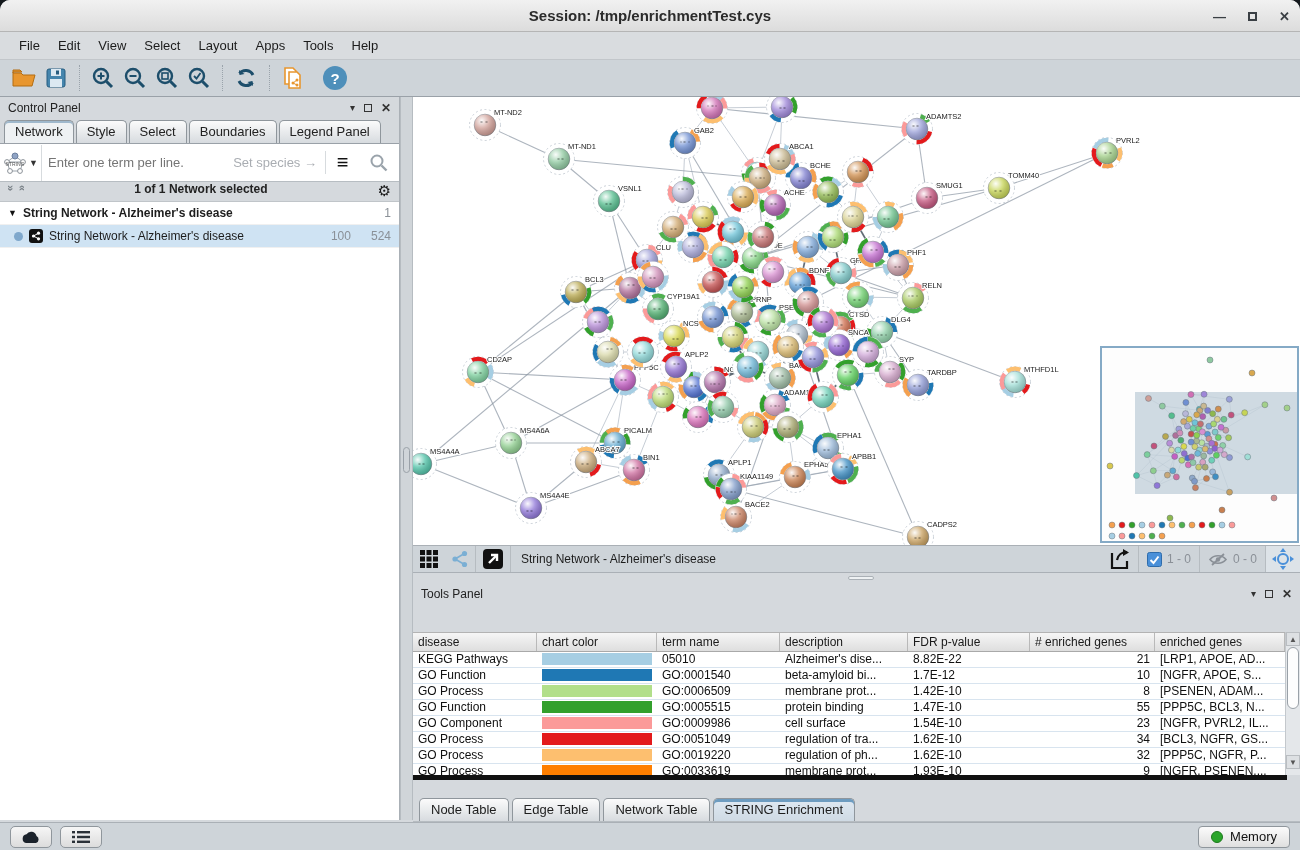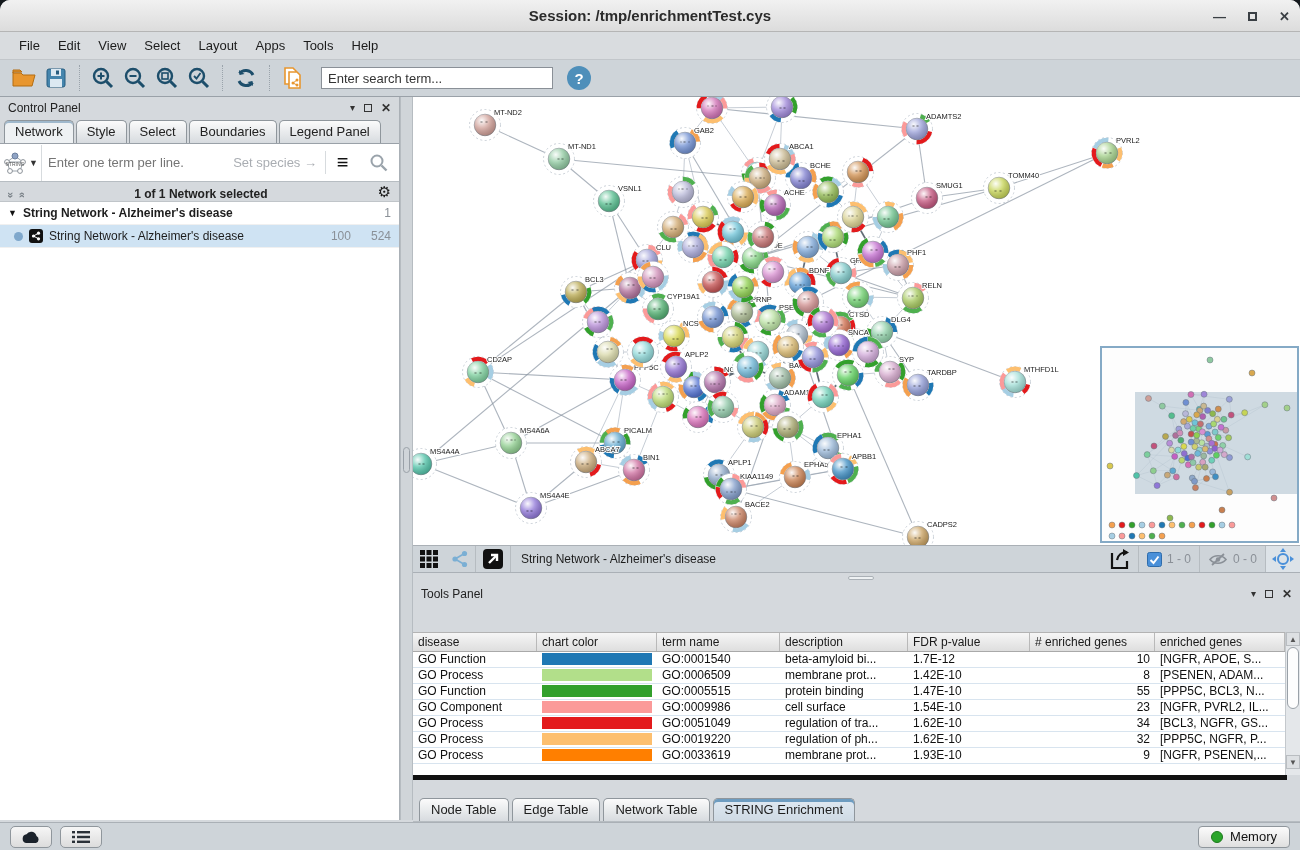--- a/index.html
+++ b/index.html
@@ -39,21 +39,21 @@
   .cp-tab { font-size:13px; color:#222; padding:3px 10px 4px; border:1px solid #8f969c; border-bottom:none;
     border-radius:5px 5px 0 0; background:linear-gradient(#fbfbfb,#d7dbdf); }
   .cp-tab.active { background:#eef1f3; font-weight:normal; box-shadow:inset 0 2px 0 #9fb8cc; }
   #string-bar { height:38px; background:#fff; border-bottom:1px solid #b7bdc2; display:flex; align-items:center; }
   #string-logo { width:42px; height:36px; display:flex; align-items:center; justify-content:center; gap:2px;
     border-right:1px solid #d7dbde; }
   #string-input { flex:1; border:none; outline:none; font-size:13px; color:#999; padding:0 6px; }
   #species-hint { font-size:13px; color:#a9adb2; white-space:nowrap; padding-right:8px; }
   #string-menu-icon { width:34px; text-align:center; font-size:20px; color:#111; border-left:1px solid #d7dbde; }
   #string-search-icon { width:40px; display:flex; justify-content:center; }
-  #net-sel-bar { height:20px; display:flex; align-items:flex-end; background:#d5d9dd; padding:0 8px;
+  #net-sel-bar { height:20px; display:flex; align-items:flex-start; background:#d5d9dd; padding:0 8px;
     border-bottom:1px solid #c0c5c9; font-size:12px; color:#222; }
   #net-sel-bar .label { flex:1; text-align:center; font-weight:bold; font-size:12px; }
   .chev-group { display:flex; gap:4px; color:#7a8288; font-size:11px; }
   .chev-group span { display:inline-block; transform:rotate(90deg); font-weight:bold; }
   .chev-group span.up { transform:rotate(-90deg); }
   #cp-gear, .gear { font-size:15px; color:#1a1a1a; }
   #net-tree { background:#fff; height:618px; font-size:12px; color:#1d1d1d; }
   .tree-row { height:23px; display:flex; align-items:center; padding:0 8px; gap:6px; border-bottom:1px solid #f0f0f0; }
   .tree-row .count { margin-left:auto; color:#8a9097; }
   .tree-row.selected { background:#cfe3f3; }
@@ -195,21 +195,20 @@
       <svg width="26" height="26" viewBox="0 0 26 26">
         <path d="M5 3 L13 3 L16 6 L16 19 L5 19 Z" fill="#fff" stroke="#e8962f" stroke-width="1.6"></path>
         <path d="M9 7 L17 7 L20 10 L20 23 L9 23 Z" fill="#fff" stroke="#e8962f" stroke-width="1.6"></path>
         <circle cx="13" cy="18" r="1.5" fill="#e8962f"></circle>
           <circle cx="17" cy="15" r="1.5" fill="#e8962f"></circle>
         <circle cx="17" cy="20" r="1.5" fill="#e8962f"></circle>
         <line x1="13" y1="18" x2="17" y2="15" stroke="#e8962f"></line>
           <line x1="13" y1="18" x2="17" y2="20" stroke="#e8962f"></line>
       </svg>
     </div>
-    <input id="search-box" placeholder="Enter search term..." style="">
     <div id="help-btn">?</div>
   </div>
 
   <div id="control-panel">
     <div class="panel-header">
       <span>Control Panel</span>
       <span class="ph-icons">
         <span>▾</span>
         <span class="ph-sq"></span>
         <span class="ph-x">✕</span>
@@ -2086,20 +2085,31 @@
           <div class="gh-cell" style="width: 124px;">disease</div>
           <div class="gh-cell" style="width: 120px;">chart color</div>
           <div class="gh-cell" style="width: 123px;">term name</div>
           <div class="gh-cell" style="width: 128px;">description</div>
           <div class="gh-cell" style="width: 122px;">FDR p-value</div>
           <div class="gh-cell" style="width: 125px;"># enriched genes</div>
           <div class="gh-cell" style="width: 130px;">enriched genes</div>
         </div>
       <div id="grid-rows">
           <div class="grid-row">
+            <div class="gr-cell" style="width: 124px;">KEGG Pathways</div>
+            <div class="gr-cell" style="width: 120px;">
+              <div class="swatch" style="background: rgb(166, 206, 227);"></div>
+            </div>
+            <div class="gr-cell" style="width: 123px;">05010</div>
+            <div class="gr-cell" style="width: 128px;">Alzheimer's dise...</div>
+            <div class="gr-cell" style="width: 122px;">8.82E-22</div>
+            <div class="gr-cell num" style="width: 125px;">21</div>
+            <div class="gr-cell" style="width: 130px;">[LRP1, APOE, AD...</div>
+          </div>
+          <div class="grid-row">
             <div class="gr-cell" style="width: 124px;">GO Function</div>
             <div class="gr-cell" style="width: 120px;">
               <div class="swatch" style="background: rgb(31, 120, 180);"></div>
             </div>
             <div class="gr-cell" style="width: 123px;">GO:0001540</div>
             <div class="gr-cell" style="width: 128px;">beta-amyloid bi...</div>
             <div class="gr-cell" style="width: 122px;">1.7E-12</div>
             <div class="gr-cell num" style="width: 125px;">10</div>
             <div class="gr-cell" style="width: 130px;">[NGFR, APOE, S...</div>
           </div>

